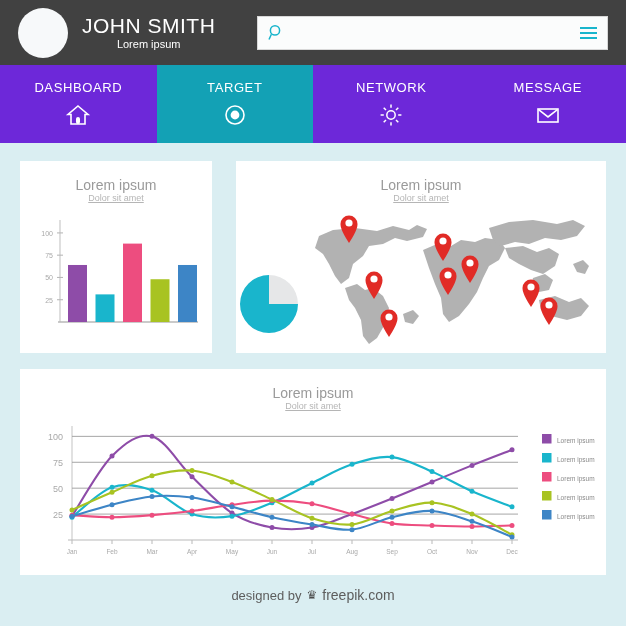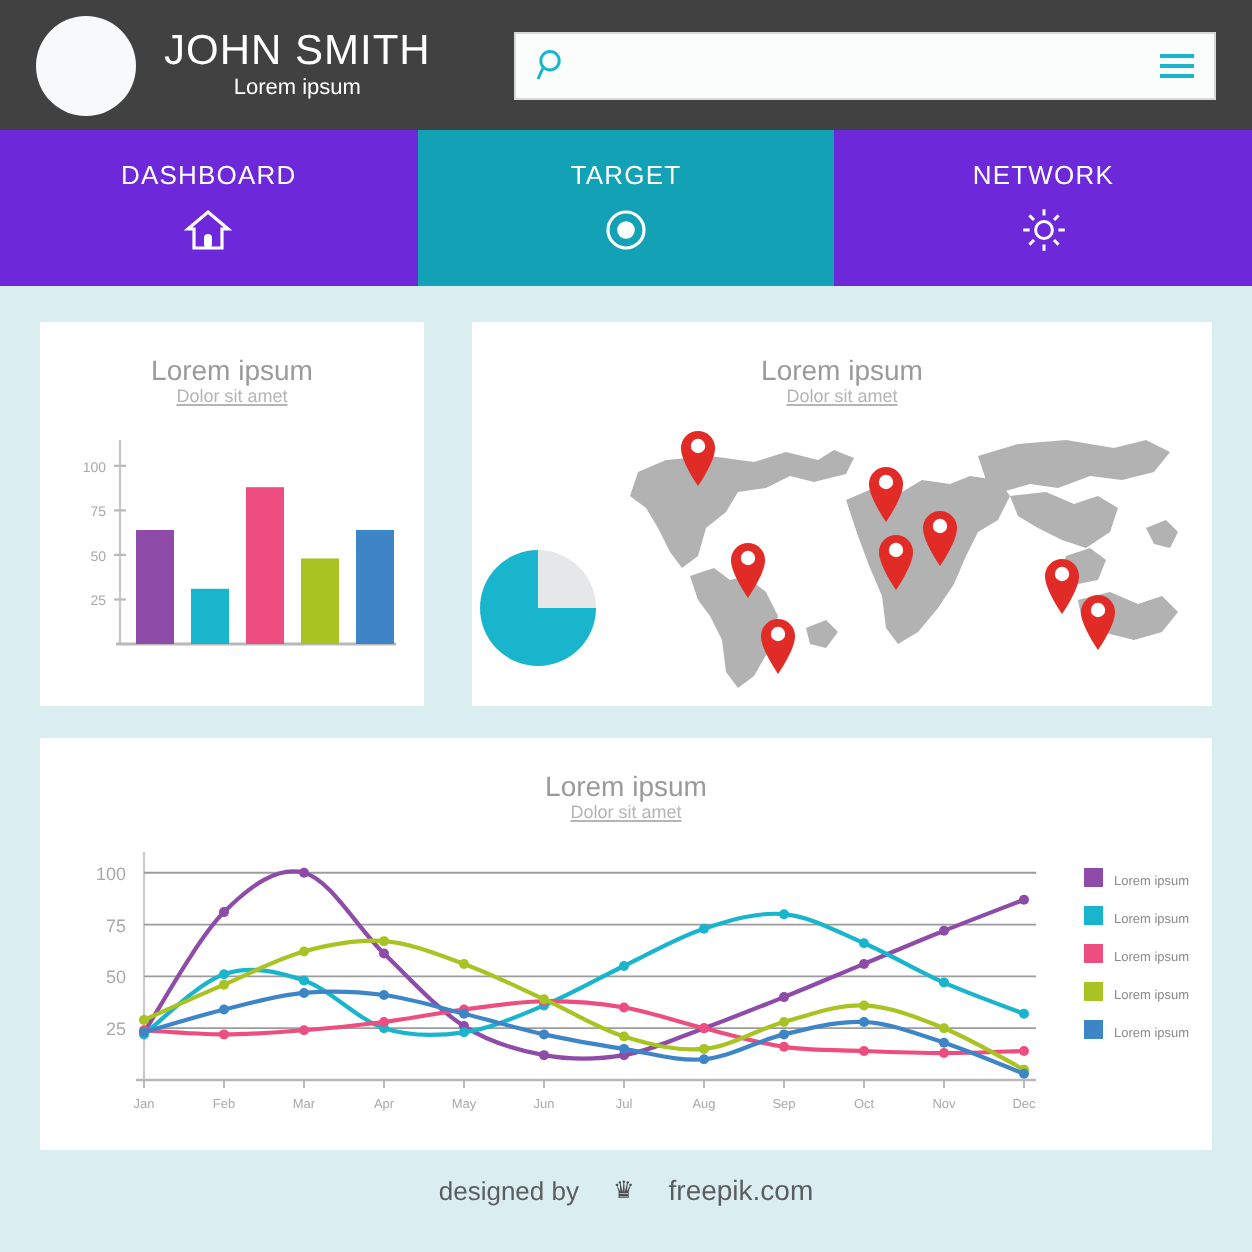--- a/index.html
+++ b/index.html
@@ -55,21 +55,21 @@
     text-align:center;color:#9a9a9a;font-size:14px;padding-top:16px;line-height:16px;
   }
   .card-sub{text-align:center;color:#b5b5b5;font-size:9px;line-height:11px;text-decoration:underline;}
 
   #card-bars{width:192px;height:192px;}
   #card-map{flex:1 1 auto;height:192px;}
   #card-lines{margin:16px 20px 0 20px;background:#fff;height:206px;position:relative;}
 
   .footer{
     text-align:center;color:#5d5d5d;font-size:13px;margin-top:12px;
-    display:flex;align-items:center;justify-content:center;gap:17px;
+    display:flex;align-items:center;justify-content:center;gap:5px;
   }
   .footer .brand{font-size:14px;}
   .crown{font-size:12px;color:#4b4b4b;}
 
   svg{display:block;}
   .axis-txt{fill:#a9a9a9;font-family:"Liberation Sans",sans-serif;}
 </style>
 </head>
 <body>
 
@@ -119,20 +119,27 @@
       <span class="nav-label">NETWORK</span>
       <svg class="nav-icon" viewBox="0 0 26 26">
         <g fill="none" stroke="#fff" stroke-width="1.5">
           <circle cx="13" cy="13" r="4.2"></circle>
           <path d="M13 2.6 v3.2 M13 20.2 v3.2 M2.6 13 h3.2 M20.2 13 h3.2
                    M5.7 5.7 l2.3 2.3 M18 18 l2.3 2.3 M20.3 5.7 l-2.3 2.3 M8 18 l-2.3 2.3"></path>
         </g>
       </svg>
     </div>
 
+    <div class="nav-item">
+      <span class="nav-label">MESSAGE</span>
+      <svg class="nav-icon" viewBox="0 0 26 26">
+        <rect x="3" y="7" width="20" height="13" fill="none" stroke="#fff" stroke-width="1.6"></rect>
+        <path d="M3.6 7.6 L13 15 L22.4 7.6" fill="none" stroke="#fff" stroke-width="1.6"></path>
+      </svg>
+    </div>
 
   </div>
 
   <div class="row">
 
     <div class="card" id="card-bars">
       <div class="card-title">Lorem ipsum</div>
       <div class="card-sub">Dolor sit amet</div>
       <svg width="192" height="140" viewBox="0 0 192 140">
         <g id="bar-axis">

